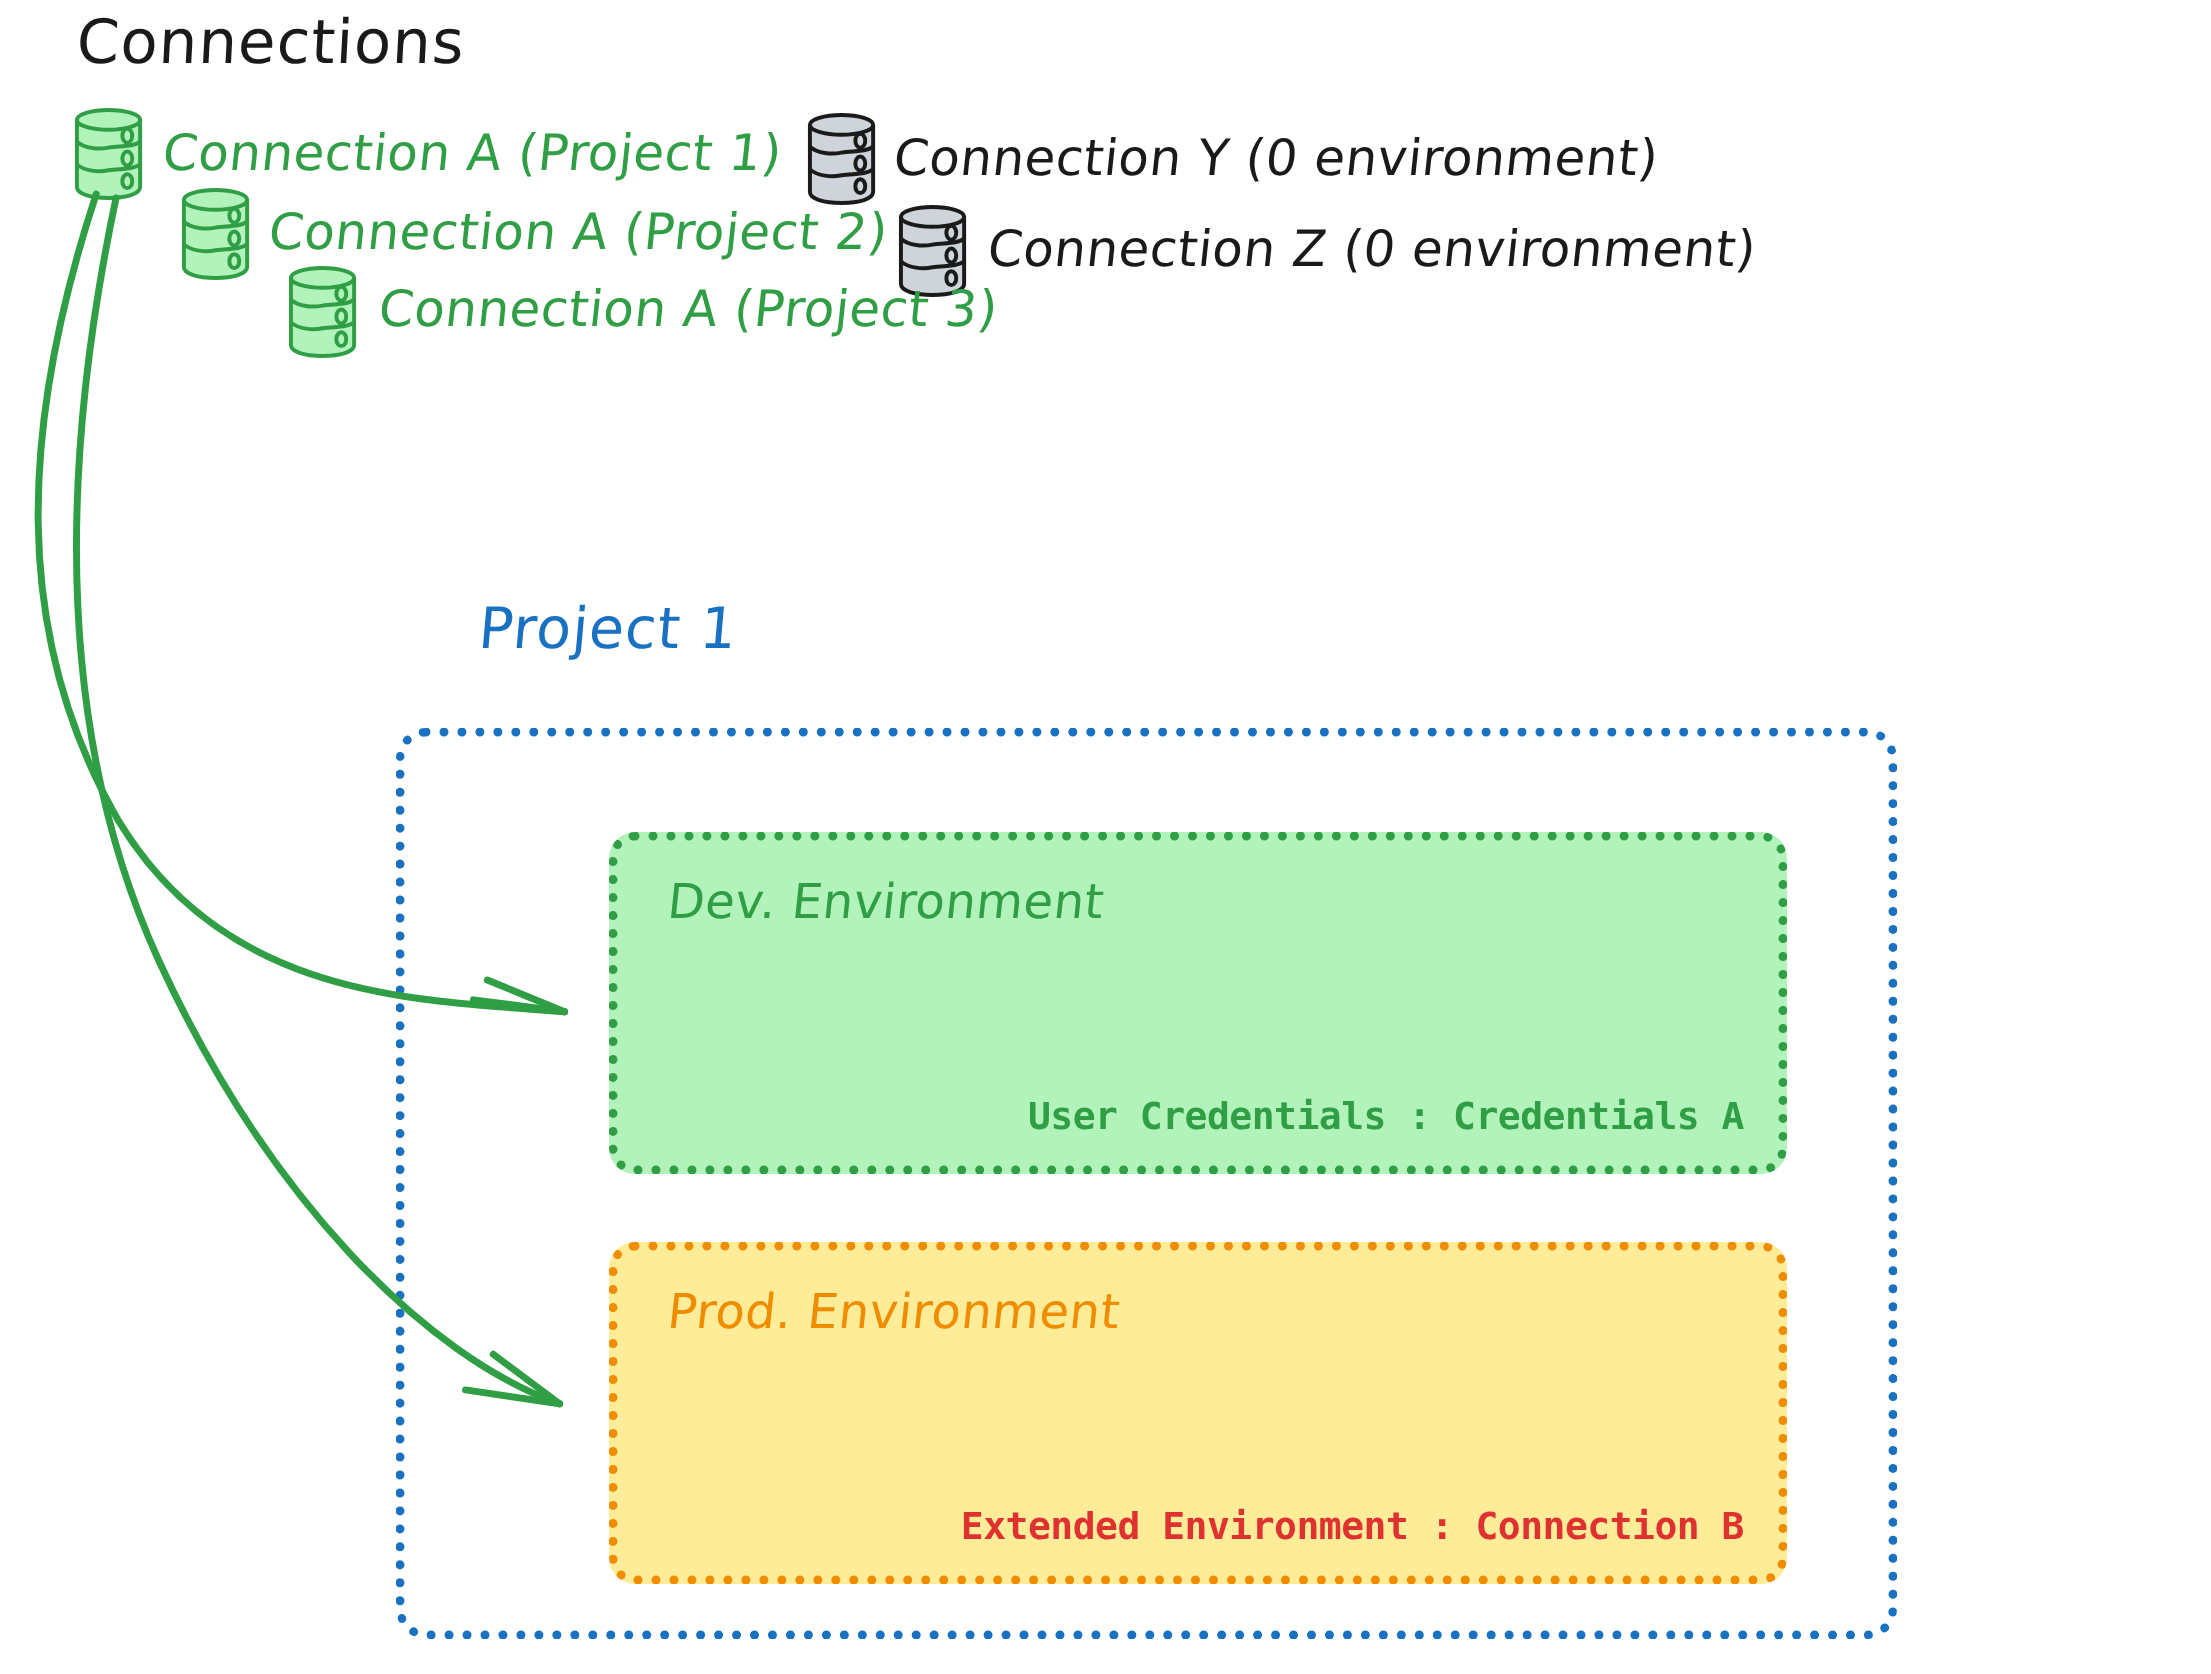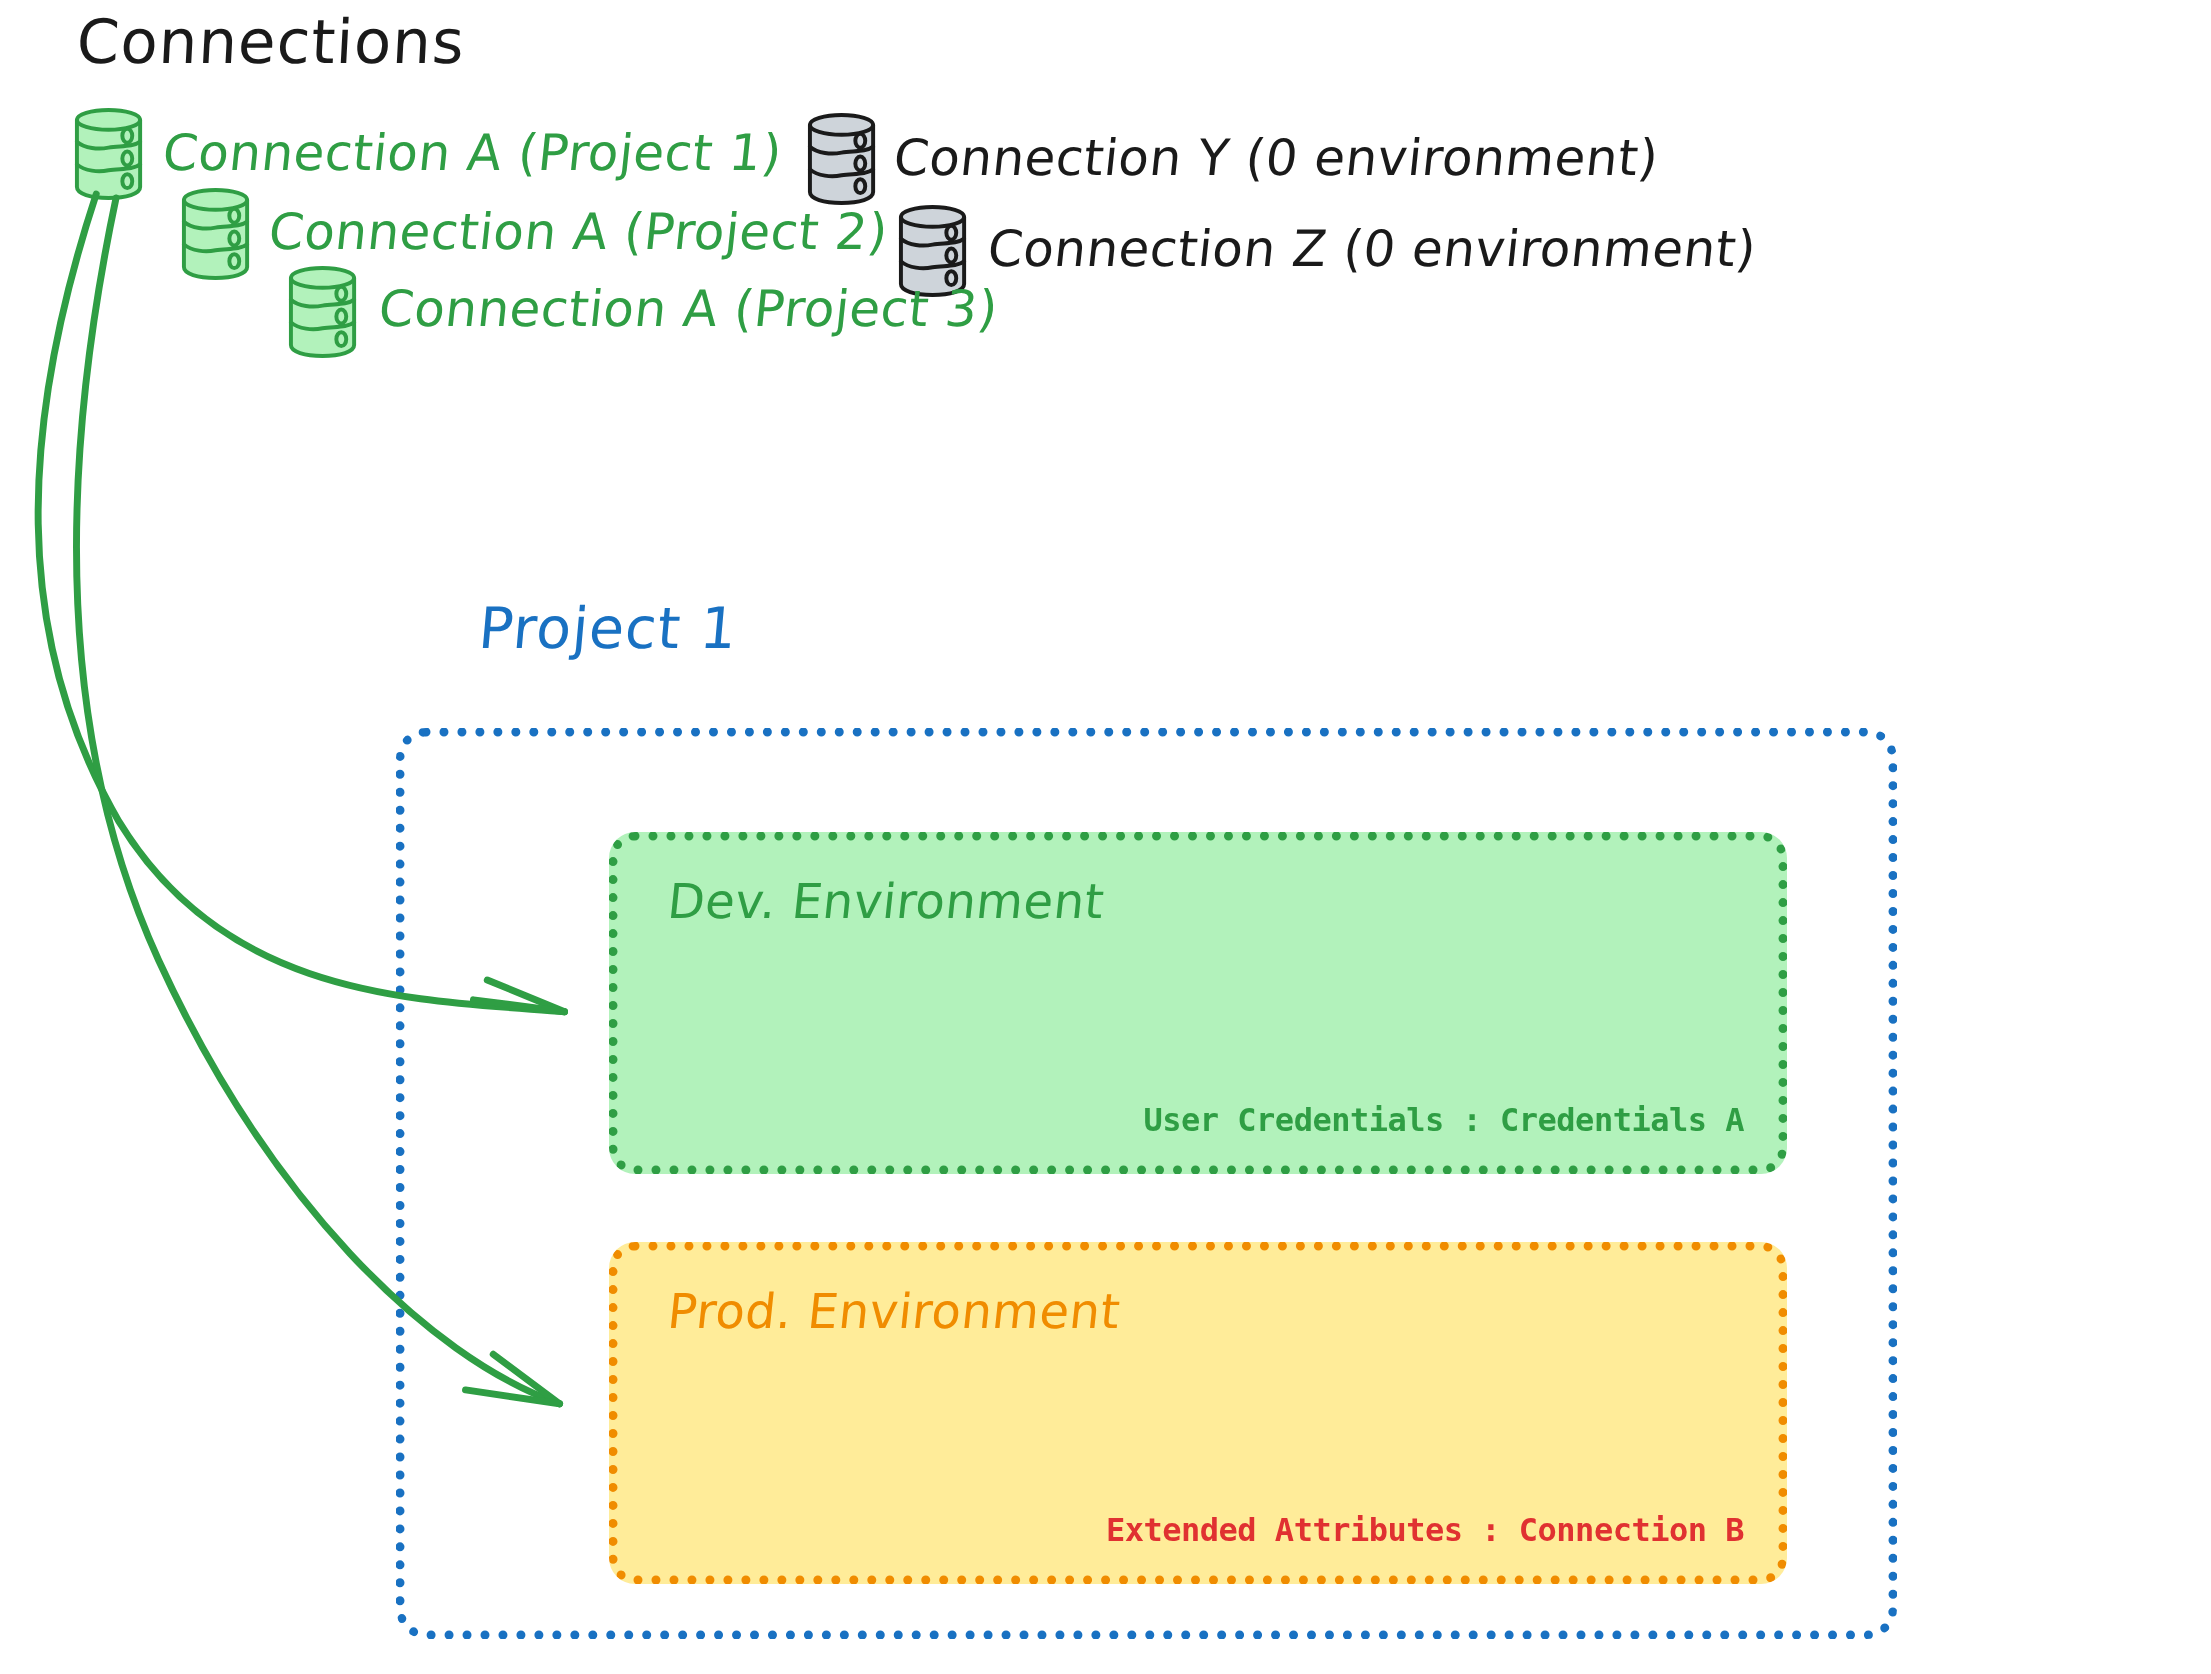--- a/index.html
+++ b/index.html
@@ -117,21 +117,21 @@
   }
   .env-title.green  { color: #2f9e44; }
   .env-title.orange { color: #f08c00; }
 
   .env-lines {
     position: absolute;
     right: 34px;
     bottom: 24px;
     text-align: right;
     font-family: "DejaVu Sans Mono", monospace;
-    font-size: 32px;
+    font-size: 38px;
     font-weight: 700;
     line-height: 1.28;
     letter-spacing: -0.5px;
     white-space: nowrap;
   }
   .env-lines.green { color: #2f9e44; }
   .env-lines.red   { color: #e03131; }
 
   
   #arrows {
@@ -236,21 +236,21 @@
   <div class="env-box dev">
     <div class="env-title green">Dev. Environment</div>
     <div class="env-lines green">
       <div>User Credentials : Credentials A</div>
     </div>
   </div>
 
   <div class="env-box prod">
     <div class="env-title orange">Prod. Environment</div>
     <div class="env-lines red">
-      <div>Extended Attributes : Connection B</div>
+      <div>Extended Environment : Connection B</div>
     </div>
   </div>
 
   <svg id="arrows" viewBox="0 0 2234 1691">
     <g fill="none" stroke="#2f9e44" stroke-width="7" stroke-linecap="round" stroke-linejoin="round">
 
       <path d="M 97 196
                C 20 430, 10 640, 120 830
                C 230 1010, 420 1010, 570 1022"></path>
       <path d="M 570 1022 L 492 990"></path>

